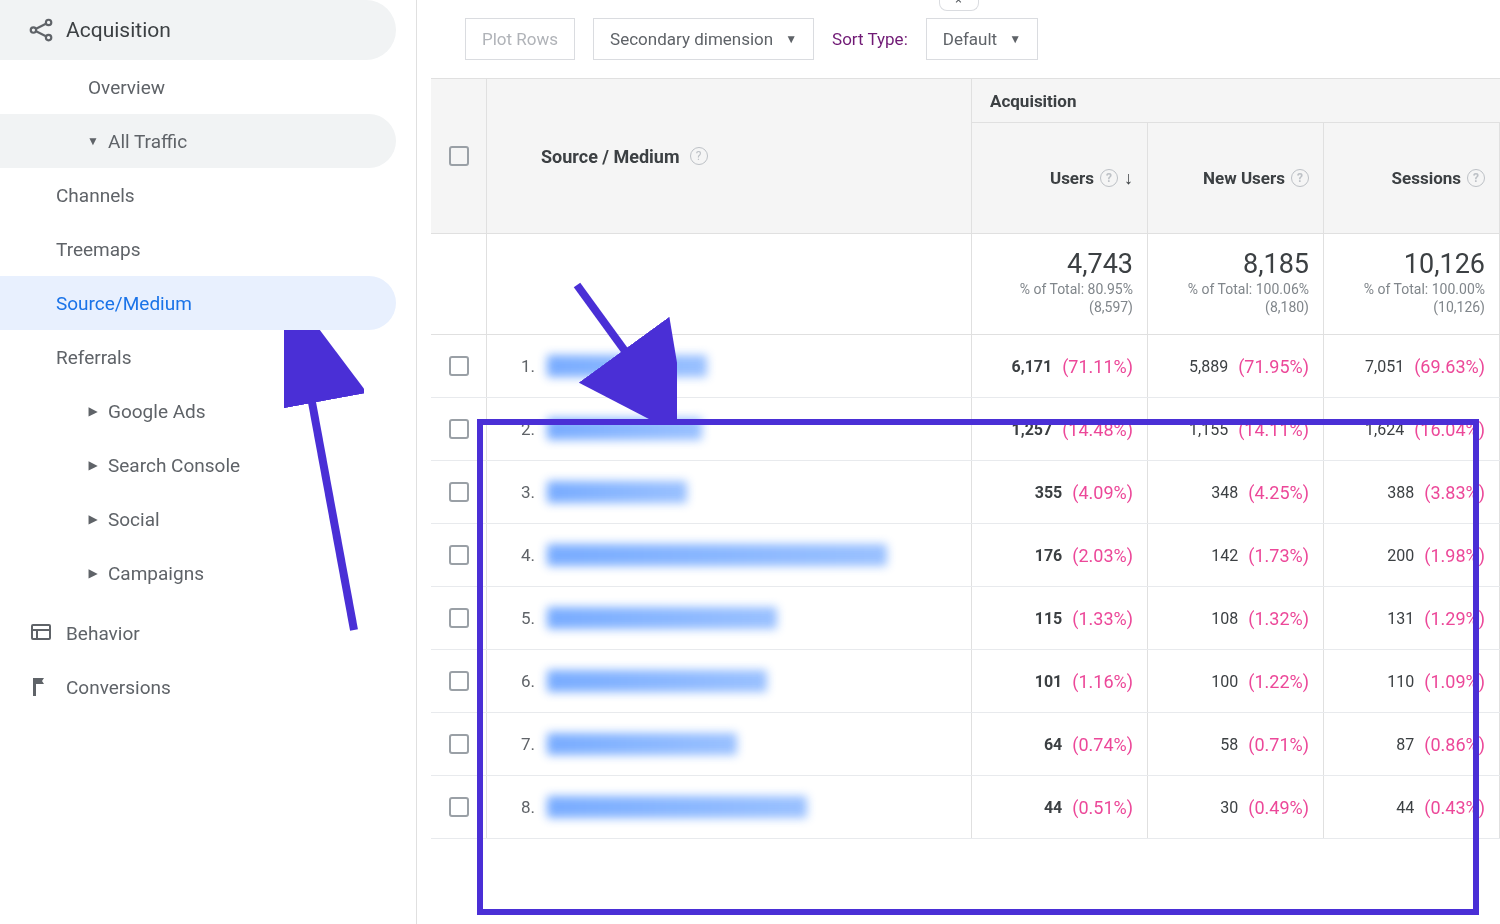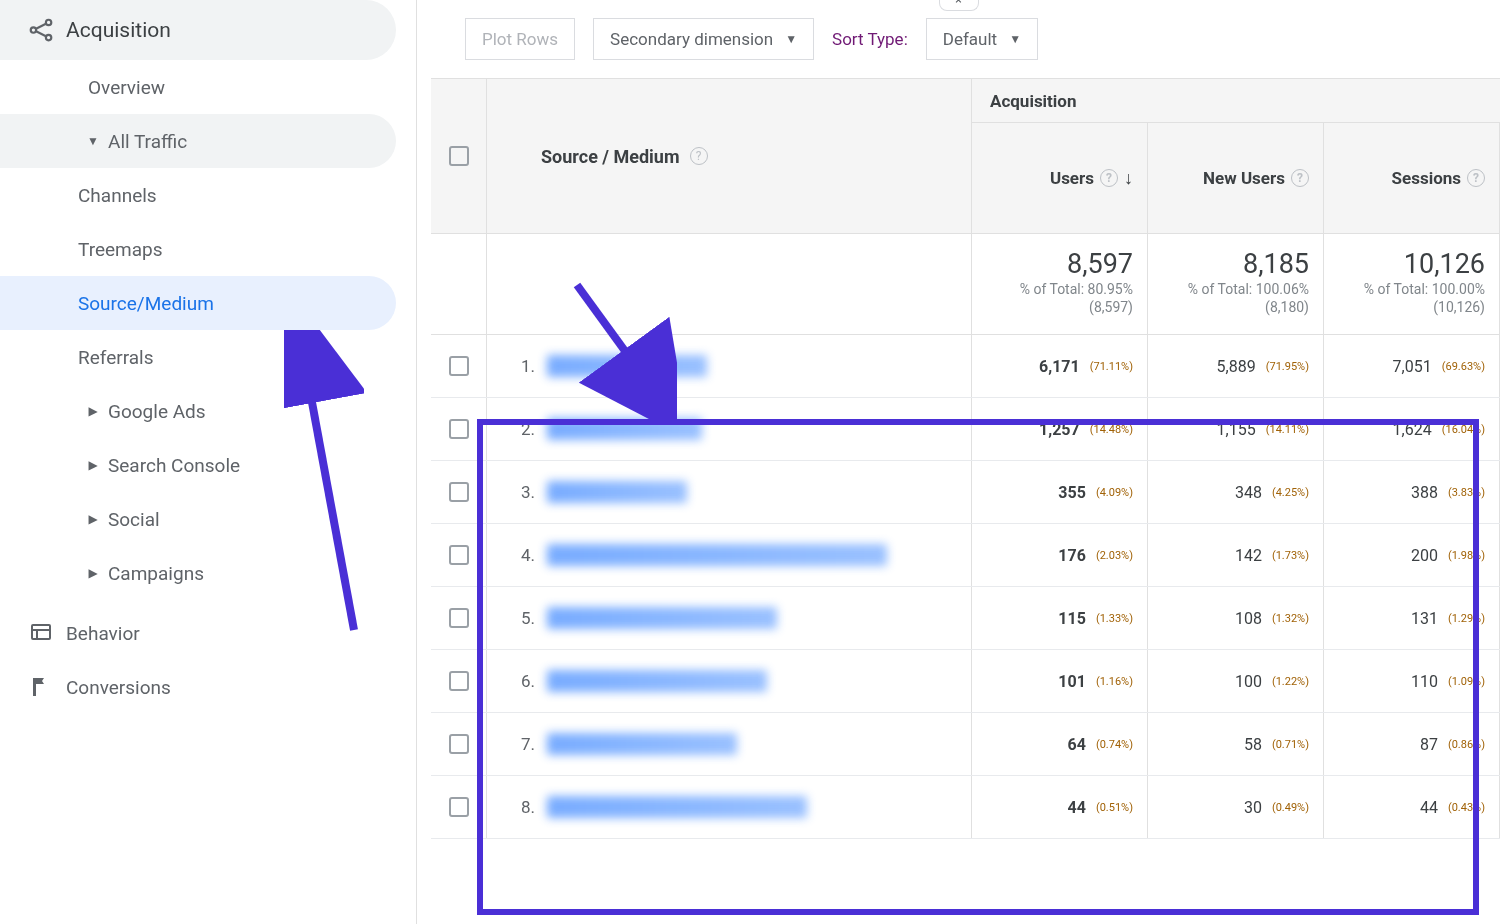--- a/index.html
+++ b/index.html
@@ -46,21 +46,21 @@
   .nav-item .caret {
     width: 30px;
     display: flex;
     justify-content: center;
     align-items: center;
     font-size: 12px;
     color: #5f6368;
   }
   .nav-sub1 { padding-left: 88px; }
   .nav-sub2 { padding-left: 78px; }
-  .nav-sub3 { padding-left: 78px; }
+  .nav-sub3 { padding-left: 56px; }
   .nav-item.expanded { background: #f1f3f4; }
   .nav-item.active {
     background: #e8f0fe;
     color: #1a73e8;
   }
   .main {
     flex: 1;
     border-left: 1px solid #e0e0e0;
     padding: 12px 0 0 14px;
     position: relative;
@@ -187,21 +187,21 @@
     height: 100%;
     border-right: 1px solid #e0e0e0;
     display: flex;
     align-items: center;
     justify-content: flex-end;
     padding-right: 14px;
     gap: 10px;
   }
   .data-val { font-size: 16px; font-weight: 700; color: #3c4043; }
   .data-val.light { font-weight: 400; }
-  .data-pct { font-size: 11px; color: #a16207; }
+  .data-pct { font-size: 18px; color: #ec4899; }
   .checkbox {
     width: 20px; height: 20px;
     border: 2px solid #9aa0a6;
     border-radius: 3px;
   }
   .help-icon {
     width: 18px; height: 18px;
     border: 1px solid #bdc1c6;
     border-radius: 50%;
     font-size: 12px;
@@ -351,21 +351,21 @@
             <span class="help-icon">?</span>
           </div>
         </div>
       </div>
     </div>
 
     <div class="summary-row">
       <div class="col-check"></div>
       <div class="col-source"></div>
       <div class="summary-cell">
-        <span class="summary-val">8,597</span>
+        <span class="summary-val">4,743</span>
         <span class="summary-pct">% of Total: 80.95% (8,597)</span>
       </div>
       <div class="summary-cell">
         <span class="summary-val">8,185</span>
         <span class="summary-pct">% of Total: 100.06% (8,180)</span>
       </div>
       <div class="summary-cell">
         <span class="summary-val">10,126</span>
         <span class="summary-pct">% of Total: 100.00% (10,126)</span>
       </div>

